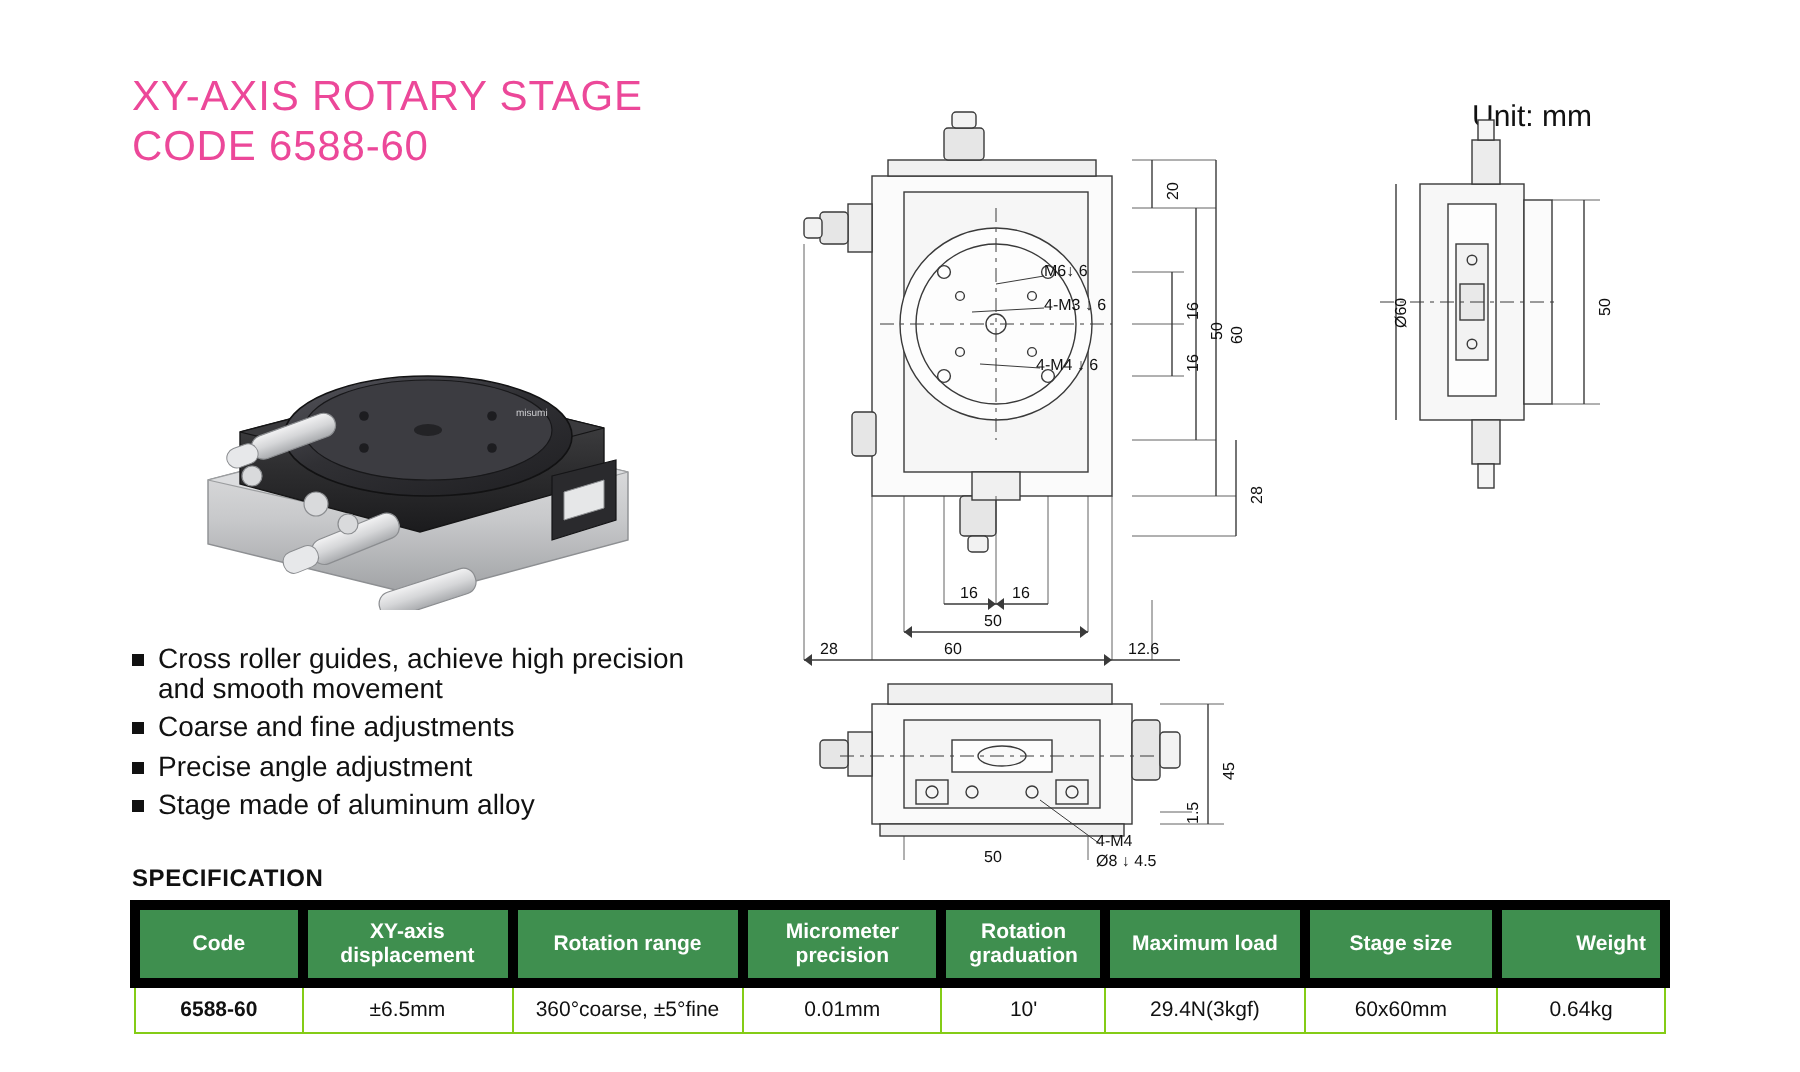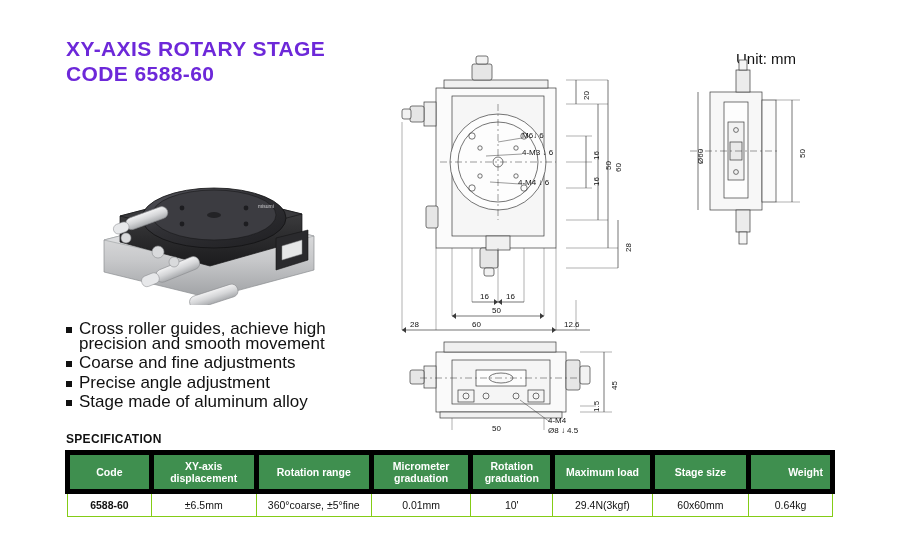--- a/index.html
+++ b/index.html
@@ -18,24 +18,24 @@
   }
 
   
   .title-block {
     position: absolute;
     left: 66px; top: 36px;
     width: 330px;
   }
   .title-line {
     font-size: 21px;
-    font-weight: bold;
+    font-weight: normal;
     letter-spacing: 0.4px;
     line-height: 25px;
-    color: #6d28d9;
+    color: #ec4899;
   }
 
   
   .photo-wrap {
     position: absolute;
     left: 62px; top: 120px;
     width: 290px; height: 185px;
   }
 
   
@@ -49,21 +49,21 @@
     align-items: flex-start;
     margin-bottom: 5px;
   }
   .bullet-mark {
     width: 6px; height: 6px;
     background: #111;
     margin: 5px 7px 0 0;
     flex: 0 0 auto;
   }
   .bullet-text {
-    font-size: 17px;
+    font-size: 14px;
     line-height: 14.5px;
     color: #111;
   }
 
   
   .spec-title {
     position: absolute;
     left: 66px; top: 432px;
     font-size: 12px;
     font-weight: bold;
@@ -373,21 +373,21 @@
   </div>
 
   <div class="spec-title">SPECIFICATION</div>
 
   <table class="spec-table">
     <thead>
       <tr>
         <th style="width: 80px; background: rgb(63, 143, 79);">Code</th>
         <th style="width: 100px; background: rgb(63, 143, 79);">XY-axis displacement</th>
         <th style="width: 110px; background: rgb(63, 143, 79);">Rotation range</th>
-        <th style="width: 95px; background: rgb(63, 143, 79);">Micrometer graduation</th>
+        <th style="width: 95px; background: rgb(63, 143, 79);">Micrometer precision</th>
         <th style="width: 78px; background: rgb(63, 143, 79);">Rotation graduation</th>
         <th style="width: 95px; background: rgb(63, 143, 79);">Maximum load</th>
         <th style="width: 92px; background: rgb(63, 143, 79);">Stage size</th>
         <th style="width: 80px; background: rgb(63, 143, 79); padding-left: 32px;">Weight</th>
       </tr>
     </thead>
     <tbody>
       <tr>
         <td class="first">6588-60</td>
         <td>±6.5mm</td>

